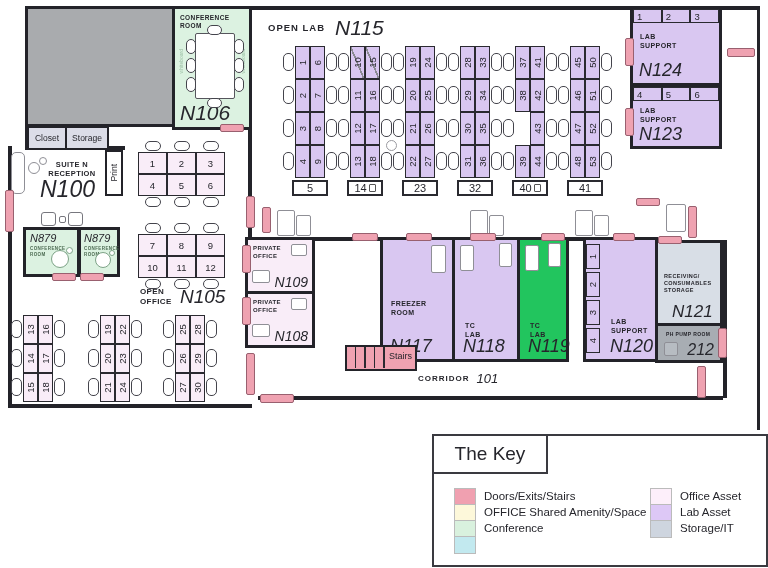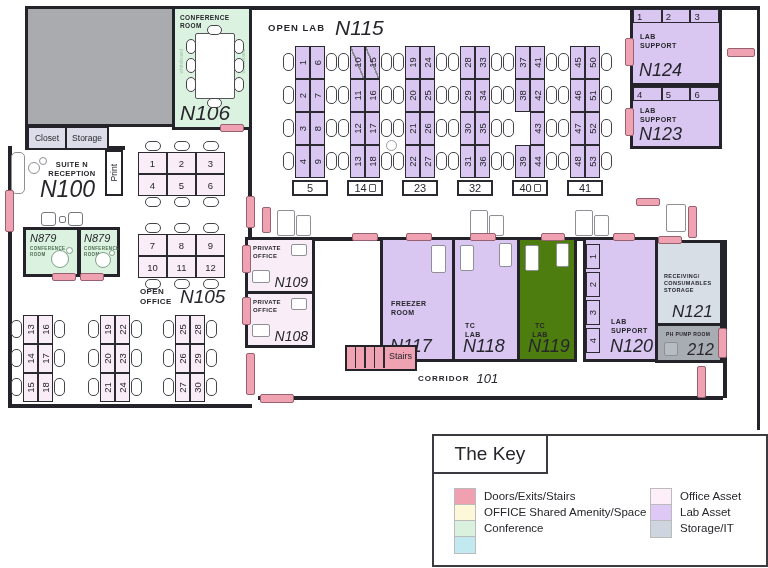--- a/index.html
+++ b/index.html
@@ -158,21 +158,21 @@
     <div class="abs rname" style="left:8px;top:60px;width:36px;">FREEZER ROOM</div>
     <div class="abs rcode" style="left:7px;bottom:2px;font-size:18px;">N117</div>
     <div class="fixture" style="right:6px;top:5px;width:15px;height:28px;"></div>
   </div>
   <div class="room" style="left:452px;top:237px;width:68px;height:125px;background:#d9c7f1;">
     <div class="abs rname" style="left:10px;top:82px;width:20px;">TC LAB</div>
     <div class="abs rcode" style="left:8px;bottom:2px;font-size:18px;">N118</div>
     <div class="fixture" style="left:5px;top:5px;width:14px;height:26px;"></div>
     <div class="fixture" style="right:5px;top:3px;width:13px;height:24px;"></div>
   </div>
-  <div class="room" style="left:517px;top:237px;width:60px;height:125px;background:#4d7c0f;text-align:center;">
+  <div class="room" style="left:517px;top:237px;width:52px;height:125px;background:#22c55e;">
     <div class="abs rname" style="left:10px;top:82px;width:20px;">TC LAB</div>
     <div class="abs rcode" style="left:8px;bottom:2px;font-size:18px;">N119</div>
     <div class="fixture" style="left:5px;top:5px;width:14px;height:26px;"></div>
     <div class="fixture" style="right:5px;top:3px;width:13px;height:24px;"></div>
   </div>
   <div class="room" style="left:583px;top:237px;width:75px;height:125px;background:#d9c7f1;">
     <div class="abs rname" style="left:25px;top:78px;width:36px;">LAB SUPPORT</div>
     <div class="abs rcode" style="left:24px;bottom:2px;font-size:18px;">N120</div>
     <div id="n120-cells" class="abs" style="left:0;top:0;width:18px;height:120px;">
         <div class="cell" style="left: 0px; top: 4px; width: 14px; height: 25px;">

